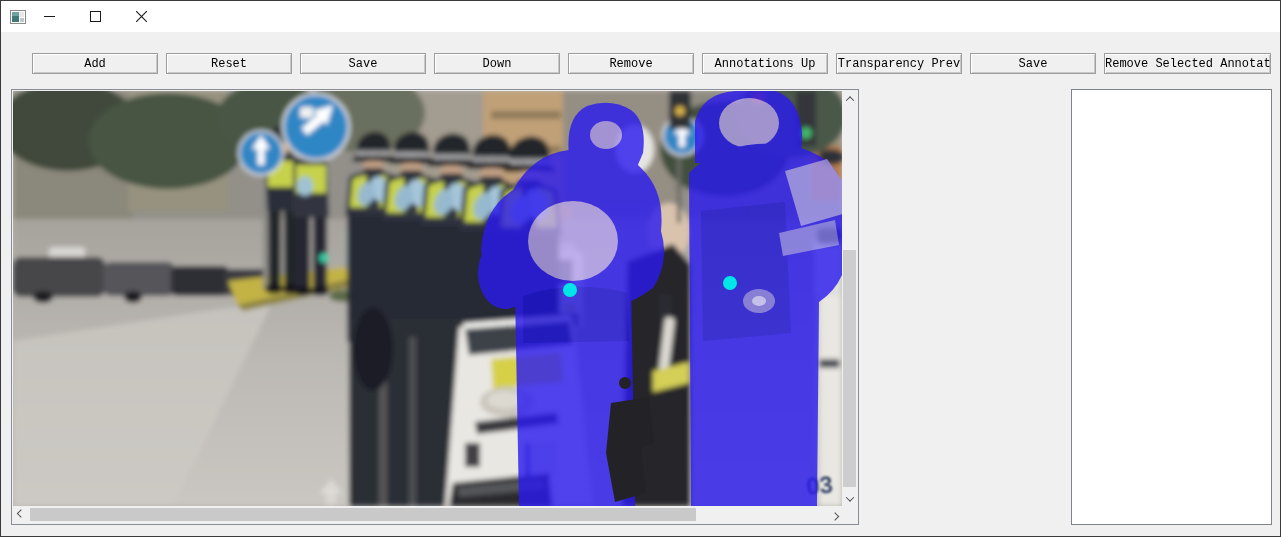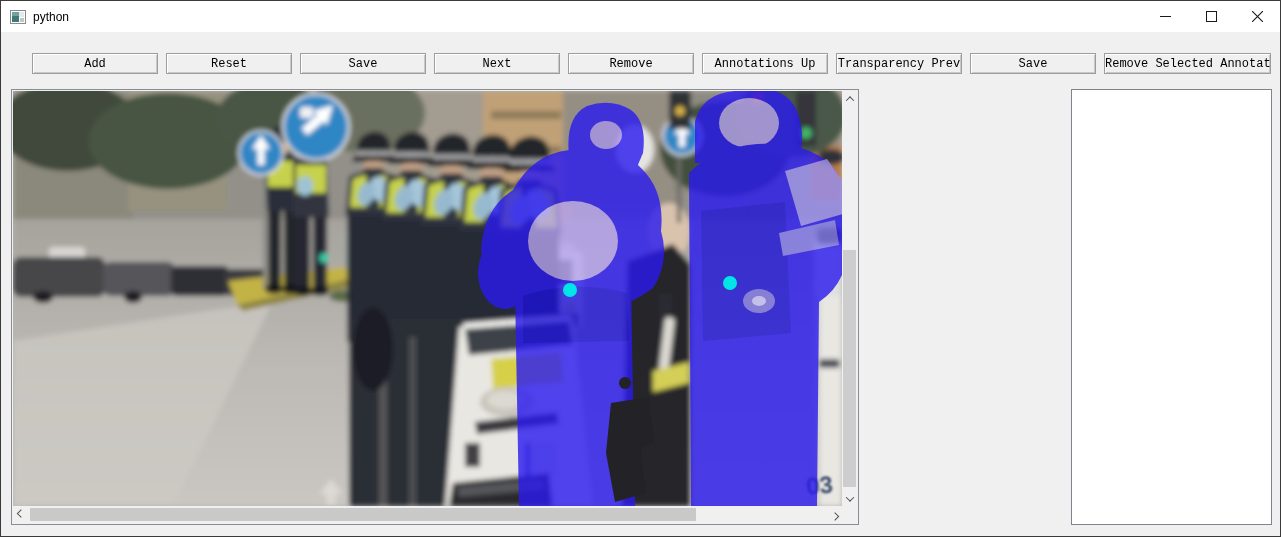--- a/index.html
+++ b/index.html
@@ -68,21 +68,20 @@
 <div class="window">
 
   <div class="titlebar">
     <svg class="title-icon" viewBox="0 0 16 16">
       <rect x="0.5" y="1.5" width="15" height="13" fill="#ffffff" stroke="#8a8a8a"></rect>
       <rect x="2" y="3" width="7" height="10" fill="#3f7a78"></rect>
       <rect x="2" y="3" width="7" height="4" fill="#6fa3a0"></rect>
       <rect x="9" y="3" width="5" height="5" fill="#e8e8e8"></rect>
       <rect x="10" y="9" width="4" height="4" fill="#b9c9c6"></rect>
     </svg>
-    <div class="window-title">python</div>
     <button class="winbtn">
       <svg width="11" height="11" viewBox="0 0 11 11">
           <line x1="0" y1="5.5" x2="11" y2="5.5" stroke="#1a1a1a" stroke-width="1"></line>
         </svg>
     </button>
     <button class="winbtn">
       <svg width="11" height="11" viewBox="0 0 11 11">
           <rect x="0.5" y="0.5" width="10" height="10" fill="none" stroke="#1a1a1a" stroke-width="1"></rect>
         </svg>
     </button>
@@ -90,21 +89,21 @@
       <svg width="11" height="11" viewBox="0 0 11 11">
           <path d="M0,0 L11,11 M11,0 L0,11" stroke="#1a1a1a" stroke-width="1.1"></path>
         </svg>
     </button>
   </div>
 
   <div class="toolbar">
     <button class="tb-btn">Add</button>
     <button class="tb-btn">Reset</button>
     <button class="tb-btn">Save</button>
-    <button class="tb-btn">Next</button>
+    <button class="tb-btn">Down</button>
     <button class="tb-btn">Remove</button>
     <button class="tb-btn">Annotations Up</button>
     <button class="tb-btn">Transparency Prev</button>
     <button class="tb-btn">Save</button>
     <button class="tb-btn">Remove Selected Annotations</button>
   </div>
 
   <div class="canvas-panel">
     <svg class="photo" viewBox="0 0 829 415" preserveAspectRatio="none">
       <defs>

